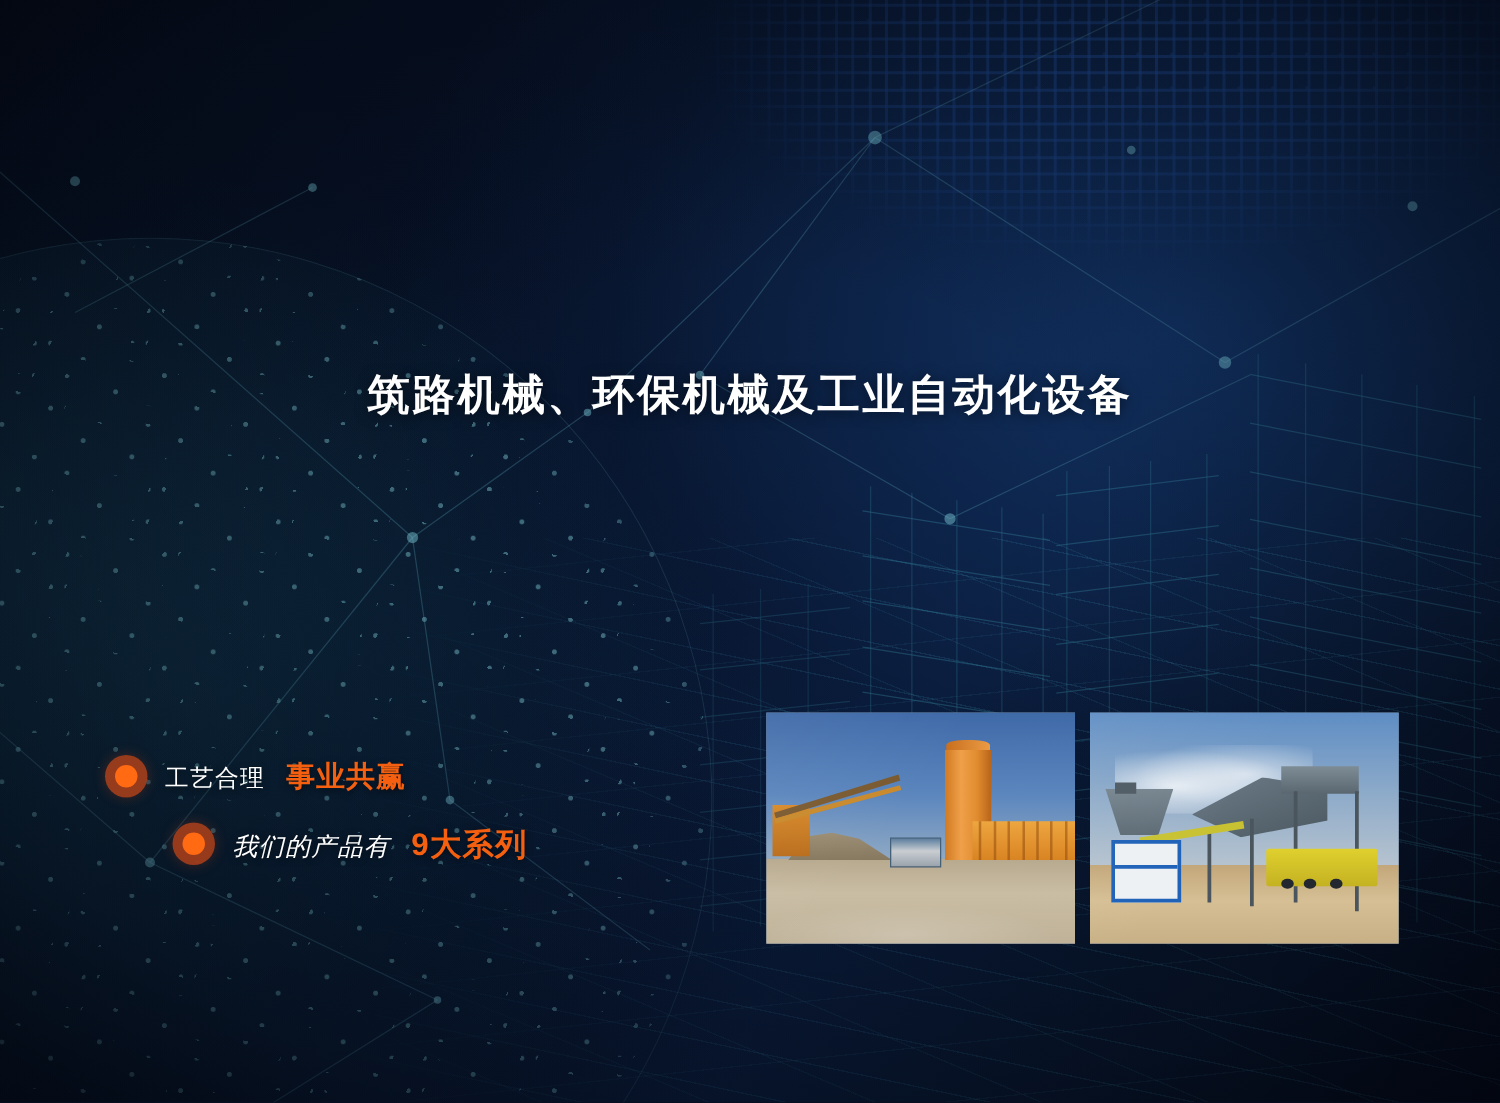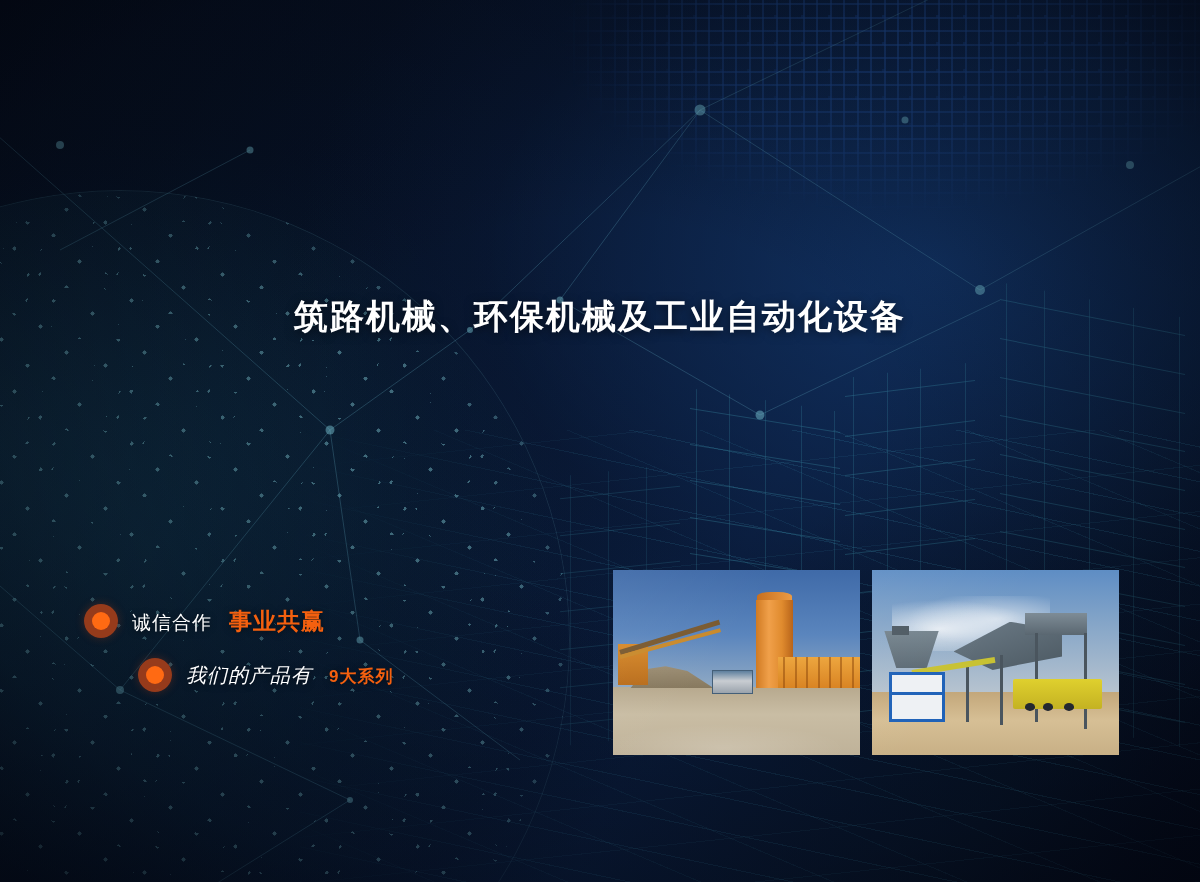--- a/index.html
+++ b/index.html
@@ -125,21 +125,21 @@
   .btxt{margin-left:14px;white-space:nowrap;}
   .btxt .plain{
     font-size:19px;color:#ffffff;font-weight:400;letter-spacing:1px;
     text-shadow:0 1px 6px rgba(0,0,0,.6);
   }
   .btxt .hl{
     font-size:23px;color:#f4600f;font-weight:700;letter-spacing:1px;margin-left:17px;
     text-shadow:0 1px 6px rgba(0,0,0,.5);
   }
   .bullet.b2 .btxt .plain{font-size:20px;font-style:italic;}
-  .bullet.b2 .btxt .hl{font-size:17px;text-align:center;}
+  .bullet.b2 .btxt .hl{font-size:25px;text-align:center;}
   .bullet.b3 .btxt .hl{font-size:25px;margin-left:13px;}
 
   
   .photo{position:absolute;overflow:hidden;background:#7a8fa8;}
   #photo1{left:613px;top:570px;width:247px;height:185px;}
   #photo2{left:872px;top:570px;width:247px;height:185px;}
   .ph-inner{position:absolute;inset:0;}
 
   
   .p1-sky{position:absolute;left:0;top:0;right:0;height:63%;
@@ -310,21 +310,21 @@
     <div id="subtitle">筑路机械、环保机械及工业自动化设备</div>
   </div>
 
   <div id="bullets">
 
     <div class="bullet b1">
       <span class="dot">
           <span></span>
         </span>
       <span class="btxt">
-        <span class="plain">诚信合作</span><span class="hl">事业共赢</span>
+        <span class="plain">工艺合理</span><span class="hl">事业共赢</span>
       </span>
     </div>
 
     <div class="bullet b2">
       <span class="dot">
           <span></span>
         </span>
       <span class="btxt">
         <span class="plain">我们的产品有</span><span class="hl">9大系列</span>
       </span>

